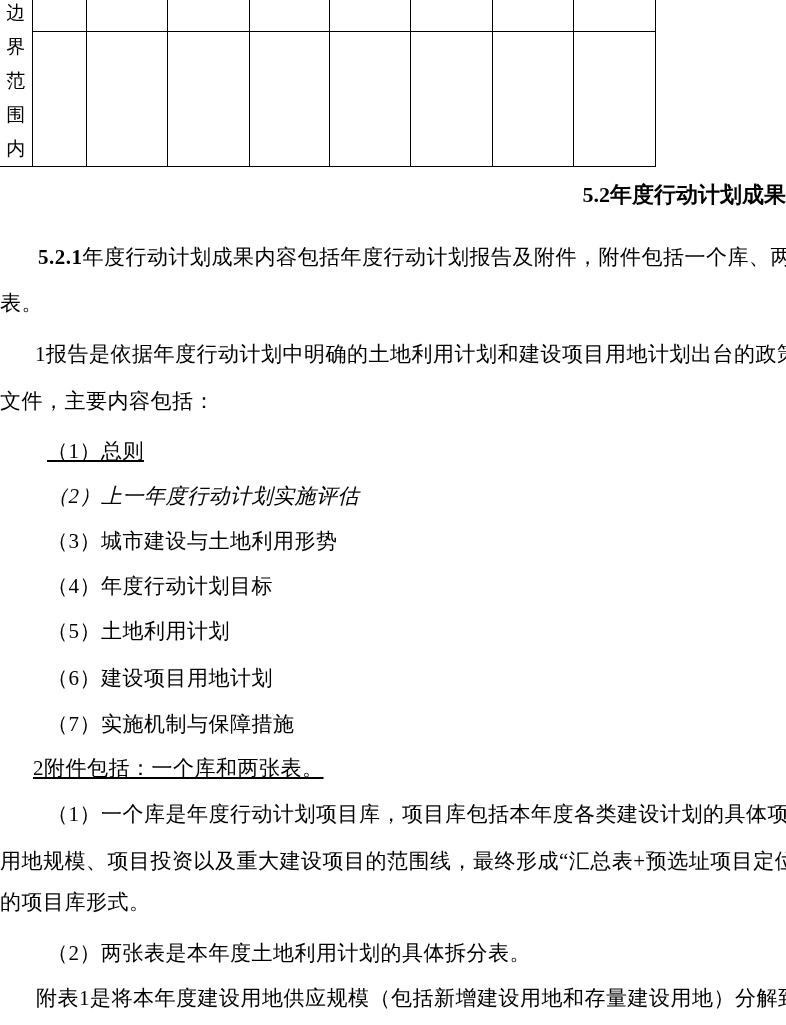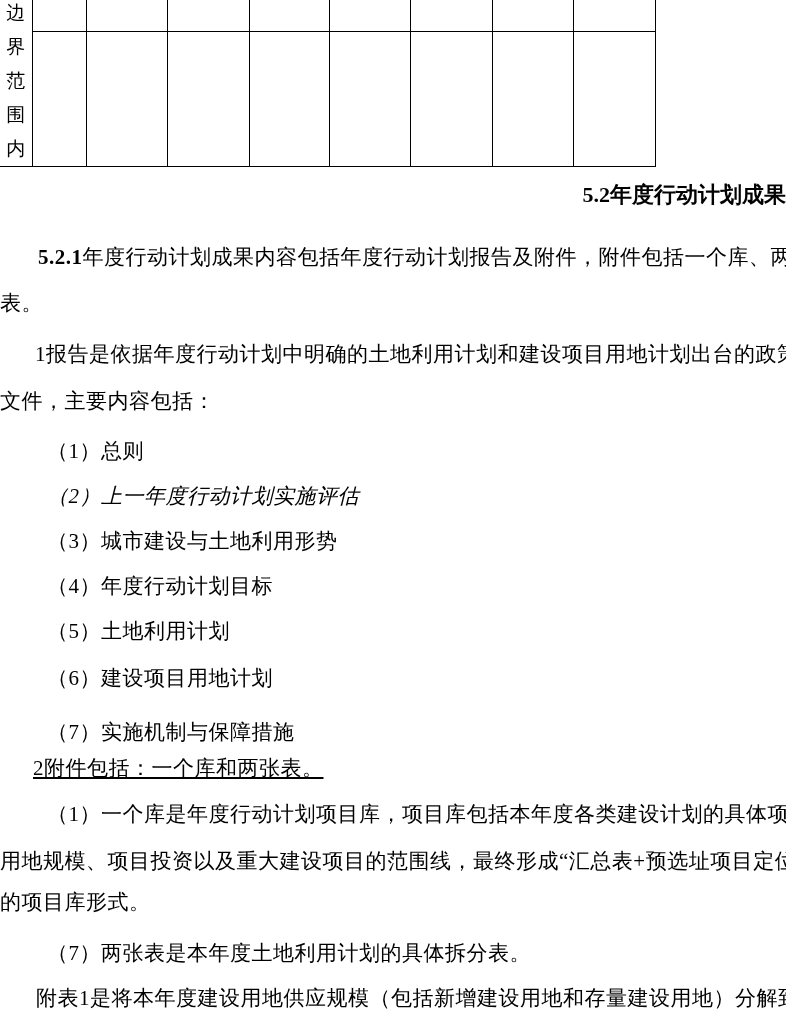--- a/index.html
+++ b/index.html
@@ -56,27 +56,27 @@
     position:absolute;top:183px;left:0;width:100%;
     text-align:right;
     font-weight:bold;font-size:22px;line-height:24px;
     white-space:nowrap;
   }
   .b{font-weight:bold;}
   .l2{top:246px;left:38px;}
   .l3{top:292px;left:0;}
   .l4{top:343px;left:35px;}
   .l5{top:390px;left:0;}
-  .l6{top:440px;left:47px;}
+  .l6{top:440px;left:47px;text-decoration:underline;}
   .l7{top:485px;left:47px;font-style:italic;}
   .l8{top:530px;left:47px;}
   .l9{top:575px;left:47px;}
   .l10{top:620px;left:47px;text-align:right;}
   .l11{top:667px;left:47px;}
-  .l12{top:713px;left:47px;margin-top:8px;}
+  .l12{top:713px;left:47px;}
   .l13{top:757px;left:33px;text-decoration:underline;}
   .l14{top:803px;left:47px;}
   .l15{top:850px;left:0;}
   .l16{top:892px;left:0;font-family:Liberation Mono, monospace;}
   .l17{top:942px;left:47px;}
   .l18{top:987px;left:36px;}
 </style>
 </head>
 <body>
 
@@ -125,15 +125,15 @@
 <div class="line l10">（5）土地利用计划</div>
 <div class="line l11">（6）建设项目用地计划</div>
 <div class="line l12">（7）实施机制与保障措施</div>
 
 <div class="line l13">2附件包括：一个库和两张表。</div>
 
 <div class="line l14">（1）一个库是年度行动计划项目库，项目库包括本年度各类建设计划的具体项目、</div>
 <div class="line l15">用地规模、项目投资以及重大建设项目的范围线，最终形成“汇总表+预选址项目定位图”</div>
 <div class="line l16">的项目库形式。</div>
 
-<div class="line l17">（7）两张表是本年度土地利用计划的具体拆分表。</div>
+<div class="line l17">（2）两张表是本年度土地利用计划的具体拆分表。</div>
 
 <div class="line l18">附表1是将本年度建设用地供应规模（包括新增建设用地和存量建设用地）分解到作</div>
 
 </body></html>

